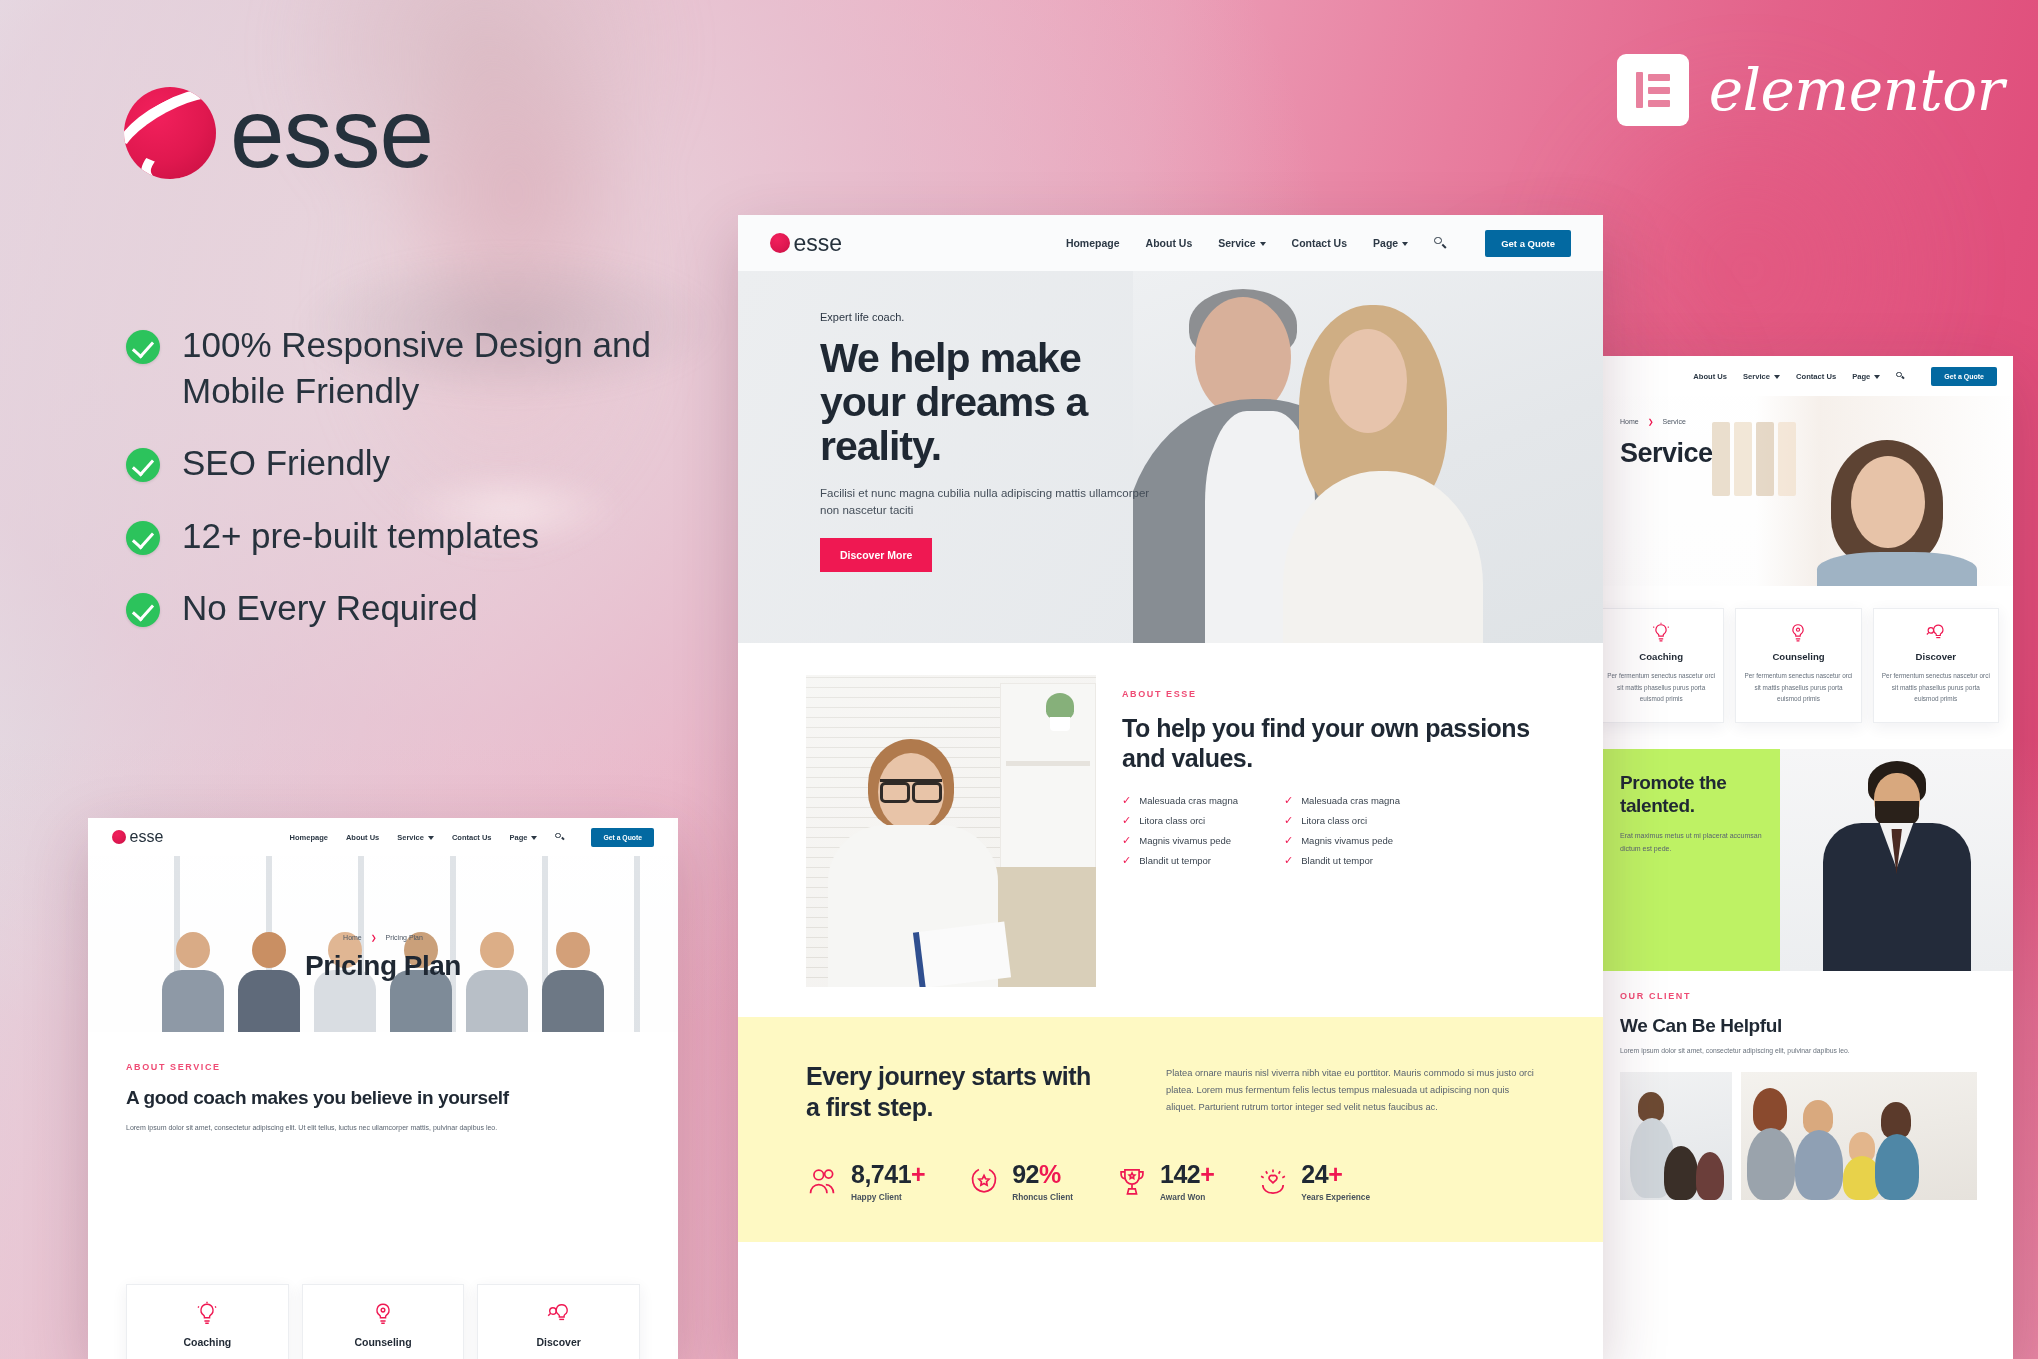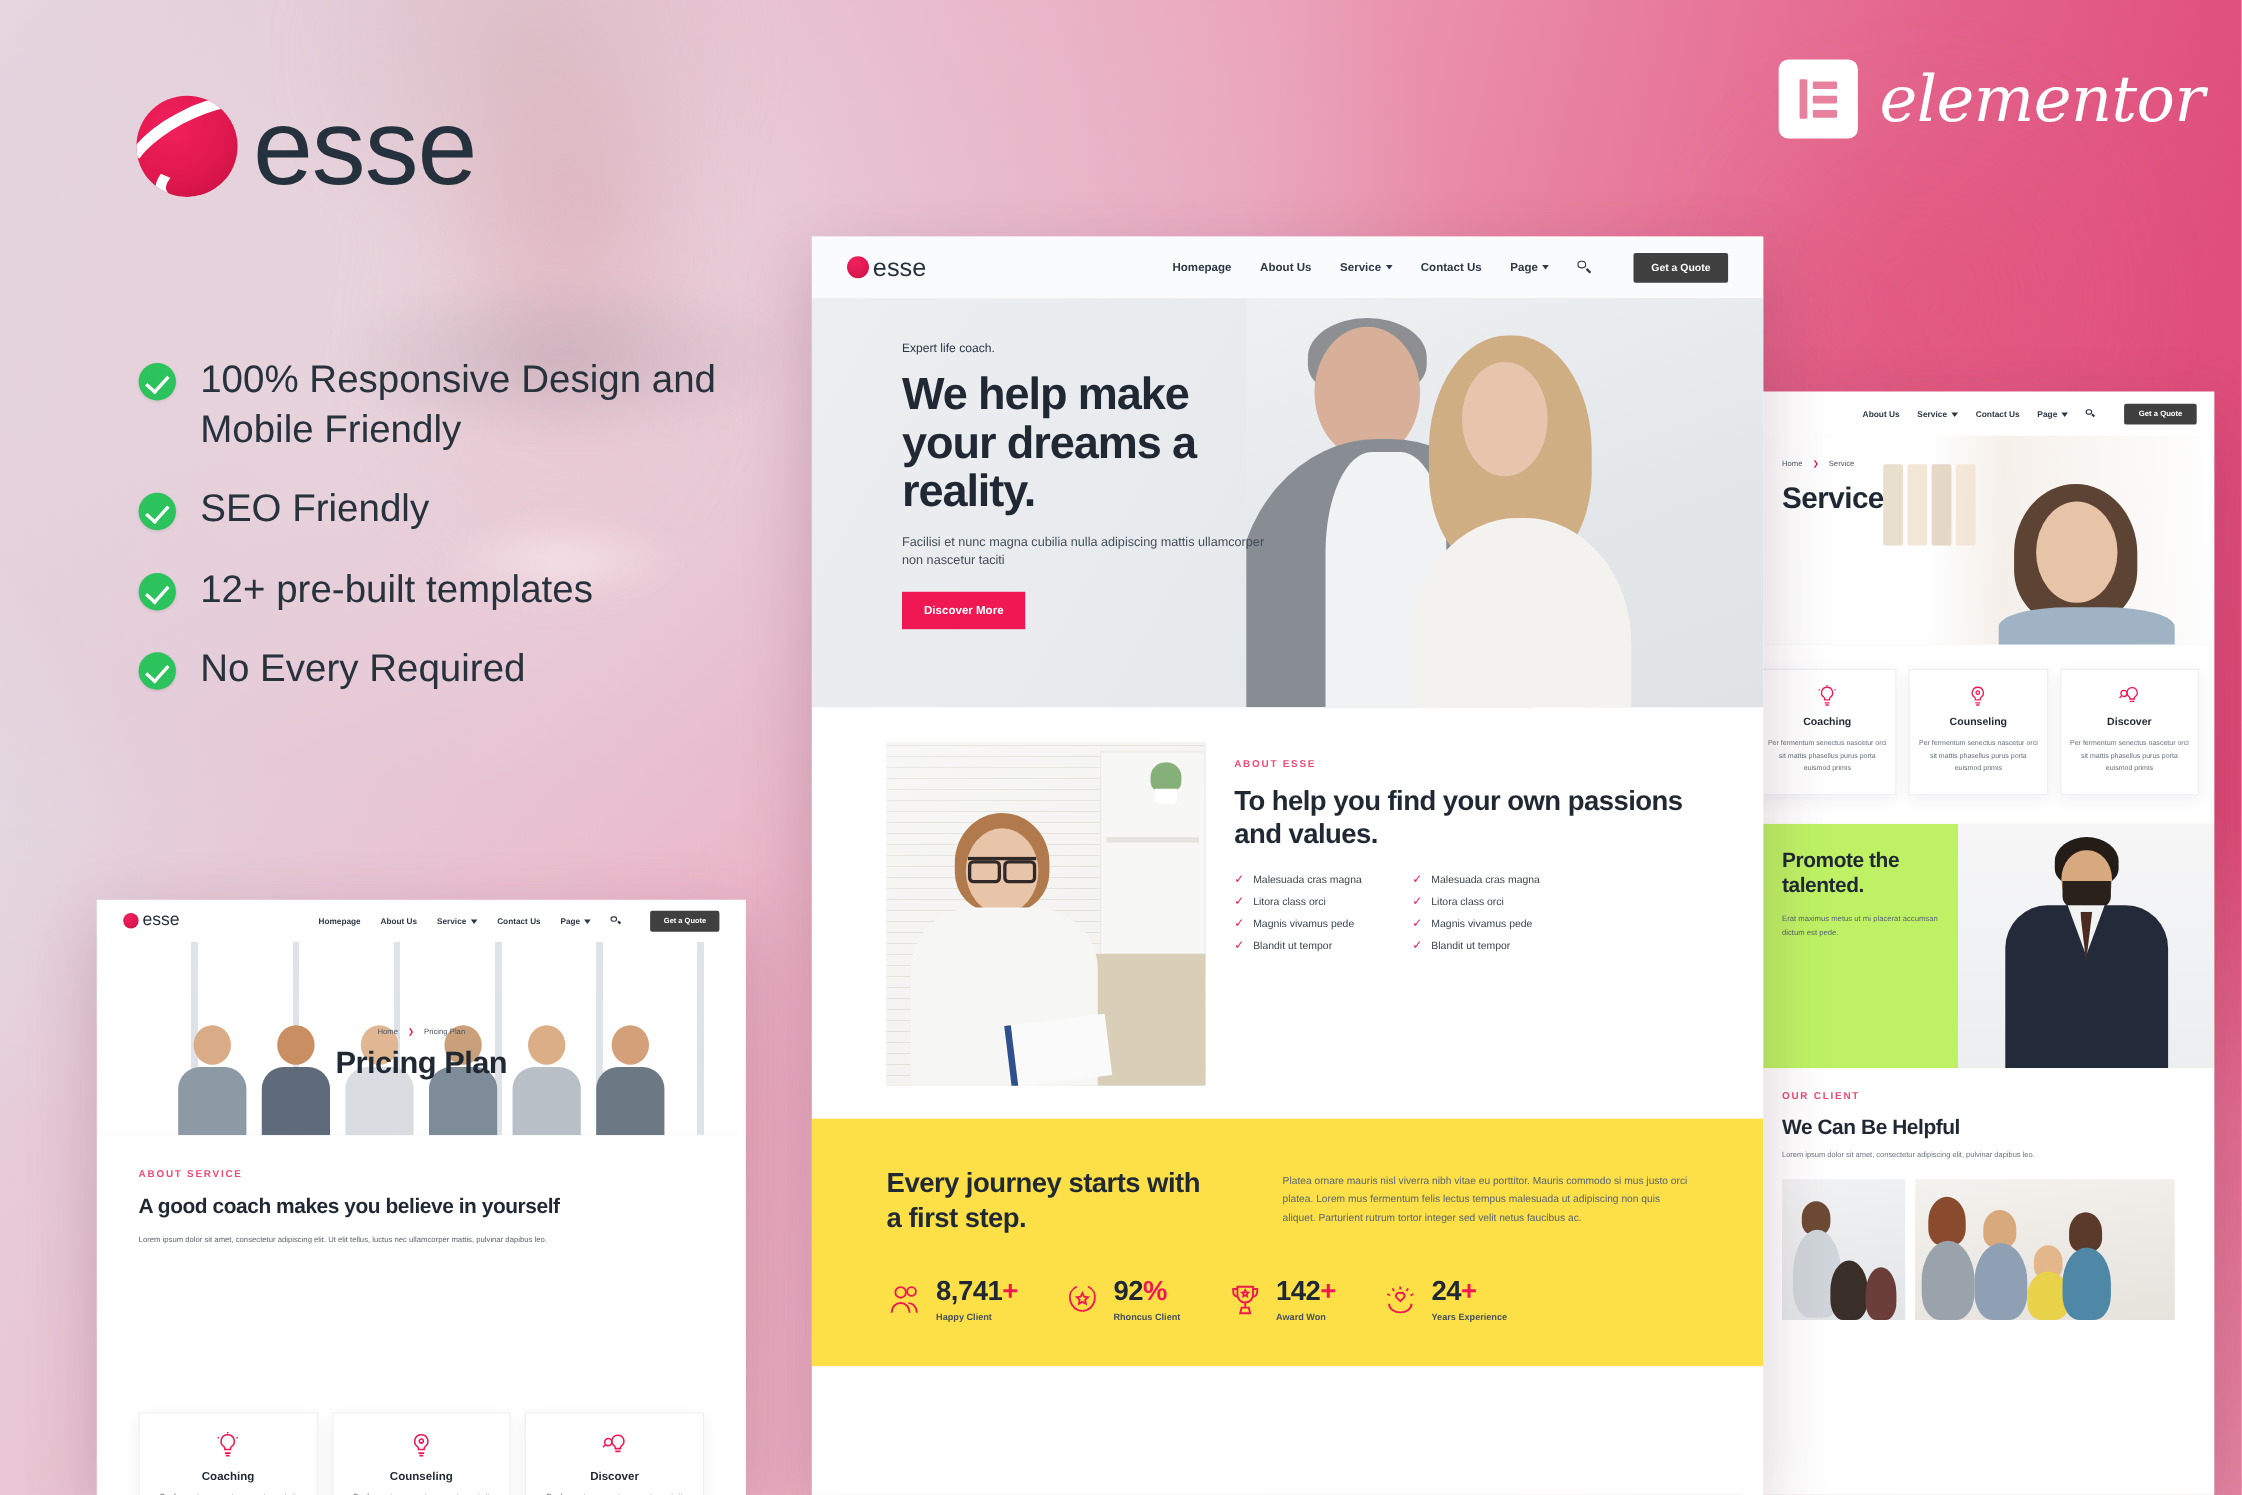--- a/index.html
+++ b/index.html
@@ -132,21 +132,21 @@
     position: relative; border-radius: 50%;
     background: radial-gradient(circle at 36% 30%, #f2205c 0%, #dd1750 60%, #c20f3f 100%);
     overflow: hidden; flex: 0 0 auto;
   }
   .mini-mark::before {
     content: ""; position: absolute; left: -26%; top: 12%; width: 128%; height: 46%;
     border-radius: 50%; border: 14% solid #fff; border-bottom-color: transparent; border-left-color: transparent;
     transform: rotate(-28deg);
   }
   .mini-word { font-weight: 400; color: #25313c; line-height: 1; }
-  .cta { background: #404040; color: #fff; font-weight: 700; text-align: center; white-space: nowrap; }
+  .cta { background: #0369a1; color: #fff; font-weight: 700; text-align: center; white-space: nowrap; }
   .search-glyph { position: relative; display: inline-block; }
   .search-glyph i {
     position: absolute; border: 1.6px solid #2c3845; border-radius: 50%;
     width: 60%; height: 60%; left: 0; top: 0;
   }
   .search-glyph b {
     position: absolute; right: 6%; bottom: 6%; width: 38%; height: 1.6px;
     background: #2c3845; transform: rotate(45deg); transform-origin: right center;
   }
   .caret { display: inline-block; width: 0; height: 0; border-left: 3.5px solid transparent; border-right: 3.5px solid transparent; border-top: 4px solid #2c3845; margin-left: 4px; vertical-align: middle; }
@@ -201,21 +201,21 @@
 
   .about-copy { flex: 1 1 auto; padding-top: 14px; }
   .kicker { font-size: 9px; letter-spacing: 1.6px; color: #ef4b74; font-weight: 700; margin-bottom: 14px; }
   .about-h2 { font-size: 25px; line-height: 1.2; font-weight: 700; color: #1f2833; letter-spacing: -0.5px; }
   .about-p { margin-top: 14px; font-size: 9.5px; line-height: 1.75; color: #5a6470; }
   .about-cols { display: flex; gap: 46px; margin-top: 22px; }
   .about-cols ul { list-style: none; }
   .about-cols li { font-size: 9.5px; color: #3a444f; margin-bottom: 9px; display: flex; align-items: center; gap: 8px; }
   .tick { color: #ef1852; font-size: 11px; line-height: 1; }
 
-  .home-stats { background: #fde047; padding: 44px 68px 40px; }
+  .home-stats { background: #fef9c3; padding: 44px 68px 40px; }
   .stats-top { display: flex; gap: 60px; align-items: flex-start; }
   .stats-h2 { font-size: 25px; line-height: 1.22; font-weight: 700; color: #1f2833; letter-spacing: -0.5px; flex: 0 0 300px; }
   .stats-p { font-size: 9.3px; line-height: 1.85; color: #5a6470; flex: 1 1 auto; padding-top: 4px; }
   .stats-row { display: flex; gap: 42px; margin-top: 40px; }
   .stat { display: flex; align-items: center; gap: 11px; }
   .stat-ico { width: 34px; height: 34px; color: #ef1852; flex: 0 0 auto; }
   .stat-num { font-size: 25px; font-weight: 700; color: #1f2833; line-height: 1; letter-spacing: -0.5px; }
   .stat-num em { font-style: normal; color: #ef1852; }
   .stat-lbl { font-size: 8.3px; color: #46505c; margin-top: 5px; font-weight: 700; }
 

